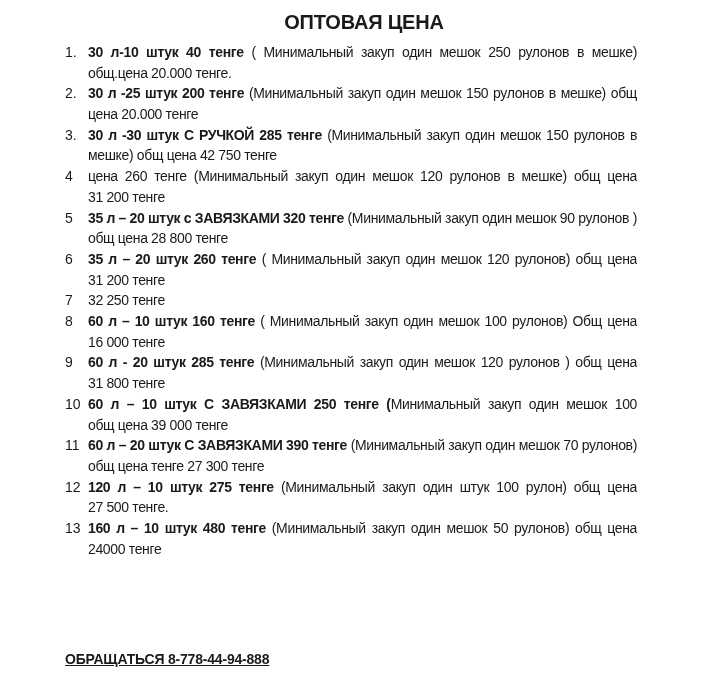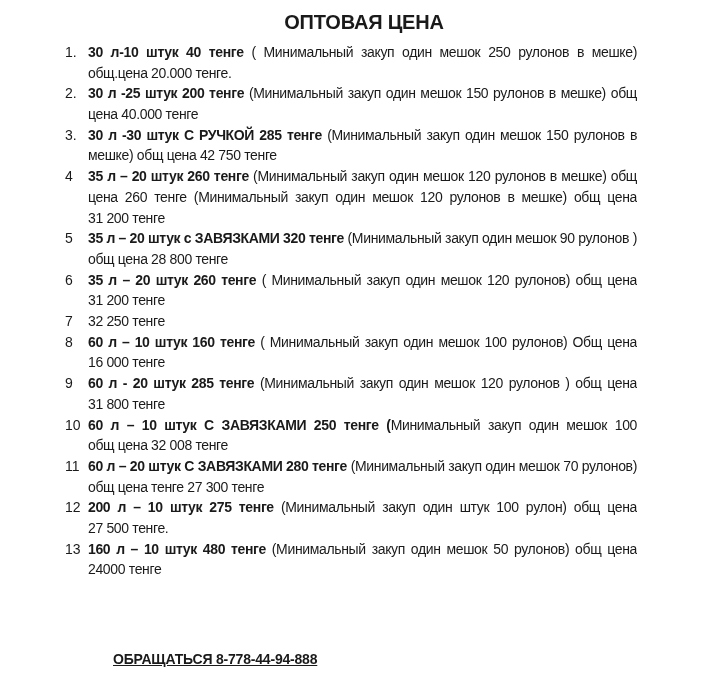--- a/index.html
+++ b/index.html
@@ -8,52 +8,51 @@
     .title { position: absolute; top: 11px; left: 8px; width: 712px; text-align: center;
       font-weight: bold; font-size: 20px; letter-spacing: -0.2px; }
     .list { position: absolute; top: 42px; left: 65px; width: 572px; }
     .item { position: relative; }
     .num { position: absolute; left: 0; top: 0; font-size: 14px; line-height: 20.7px; }
     .lines { margin-left: 23px; }
     .line { font-size: 14px; line-height: 20.7px; white-space: nowrap; letter-spacing: -0.35px; }
     .line.j { text-align: justify; text-align-last: justify; white-space: normal; height: 20.7px; overflow: hidden; }
     .b { font-weight: bold; }
     .contact { position: absolute; top: 651px; left: 65px; font-weight: bold; font-size: 14px;
-      text-decoration: underline; letter-spacing: -0.2px; margin-left: 48px; }
+      text-decoration: underline; letter-spacing: -0.2px; }
   </style>
 </head>
 <body>
 
 <div class="title">ОПТОВАЯ ЦЕНА</div>
 <div class="list" id="list">
     <div class="item">
       <span class="num">1.</span>
       <div class="lines">
         <div class="line j"><span class="b">30 л-10 штук 40 тенге</span><span> ( Минимальный закуп один мешок 250 рулонов в мешке)</span></div>
         <div class="line"><span>общ.цена 20.000 тенге.</span></div>
       </div>
     </div>
     <div class="item">
       <span class="num">2.</span>
       <div class="lines">
         <div class="line j"><span class="b">30 л -25 штук 200 тенге</span><span> (Минимальный закуп один мешок 150 рулонов в мешке) общ</span></div>
-        <div class="line"><span>цена 40.000 тенге</span></div>
+        <div class="line"><span>цена 20.000 тенге</span></div>
       </div>
     </div>
     <div class="item">
       <span class="num">3.</span>
       <div class="lines">
         <div class="line j"><span class="b">30 л -30 штук С РУЧКОЙ 285 тенге</span><span> (Минимальный закуп один мешок 150 рулонов в</span></div>
         <div class="line"><span>мешке) общ цена 42 750 тенге</span></div>
       </div>
     </div>
     <div class="item">
       <span class="num">4</span>
       <div class="lines">
-        <div class="line j"><span class="b">35 л – 20 штук 260 тенге</span><span> (Минимальный закуп один мешок 120 рулонов в мешке) общ</span></div>
         <div class="line j"><span>цена 260 тенге (Минимальный закуп один мешок 120 рулонов в мешке) общ цена</span></div>
         <div class="line"><span>31 200 тенге</span></div>
       </div>
     </div>
     <div class="item">
       <span class="num">5</span>
       <div class="lines">
         <div class="line j"><span class="b">35 л – 20 штук с ЗАВЯЗКАМИ 320 тенге</span><span> (Минимальный закуп один мешок 90 рулонов )</span></div>
         <div class="line"><span>общ цена 28 800 тенге</span></div>
       </div>
@@ -82,34 +81,34 @@
       <span class="num">9</span>
       <div class="lines">
         <div class="line j"><span class="b">60 л - 20 штук 285 тенге</span><span> (Минимальный закуп один мешок 120 рулонов ) общ цена</span></div>
         <div class="line"><span>31 800 тенге</span></div>
       </div>
     </div>
     <div class="item">
       <span class="num">10</span>
       <div class="lines">
         <div class="line j"><span class="b">60 л – 10 штук С ЗАВЯЗКАМИ 250 тенге (</span><span>Минимальный закуп один мешок 100 рулонов)</span></div>
-        <div class="line"><span>общ цена 32 008 тенге</span></div>
+        <div class="line"><span>общ цена 39 000 тенге</span></div>
       </div>
     </div>
     <div class="item">
       <span class="num">11</span>
       <div class="lines">
-        <div class="line j"><span class="b">60 л – 20 штук С ЗАВЯЗКАМИ 280 тенге</span><span> (Минимальный закуп один мешок 70 рулонов)</span></div>
+        <div class="line j"><span class="b">60 л – 20 штук С ЗАВЯЗКАМИ 390 тенге</span><span> (Минимальный закуп один мешок 70 рулонов)</span></div>
         <div class="line"><span>общ цена  тенге 27 300 тенге</span></div>
       </div>
     </div>
     <div class="item">
       <span class="num">12</span>
       <div class="lines">
-        <div class="line j"><span class="b">200 л – 10 штук 275 тенге</span><span> (Минимальный закуп один штук 100 рулон) общ цена</span></div>
+        <div class="line j"><span class="b">120 л – 10 штук 275 тенге</span><span> (Минимальный закуп один штук 100 рулон) общ цена</span></div>
         <div class="line"><span>27 500 тенге.</span></div>
       </div>
     </div>
     <div class="item">
       <span class="num">13</span>
       <div class="lines">
         <div class="line j"><span class="b">160 л – 10 штук 480 тенге</span><span> (Минимальный закуп один мешок 50 рулонов) общ цена</span></div>
         <div class="line"><span>24000 тенге</span></div>
       </div>
     </div>

